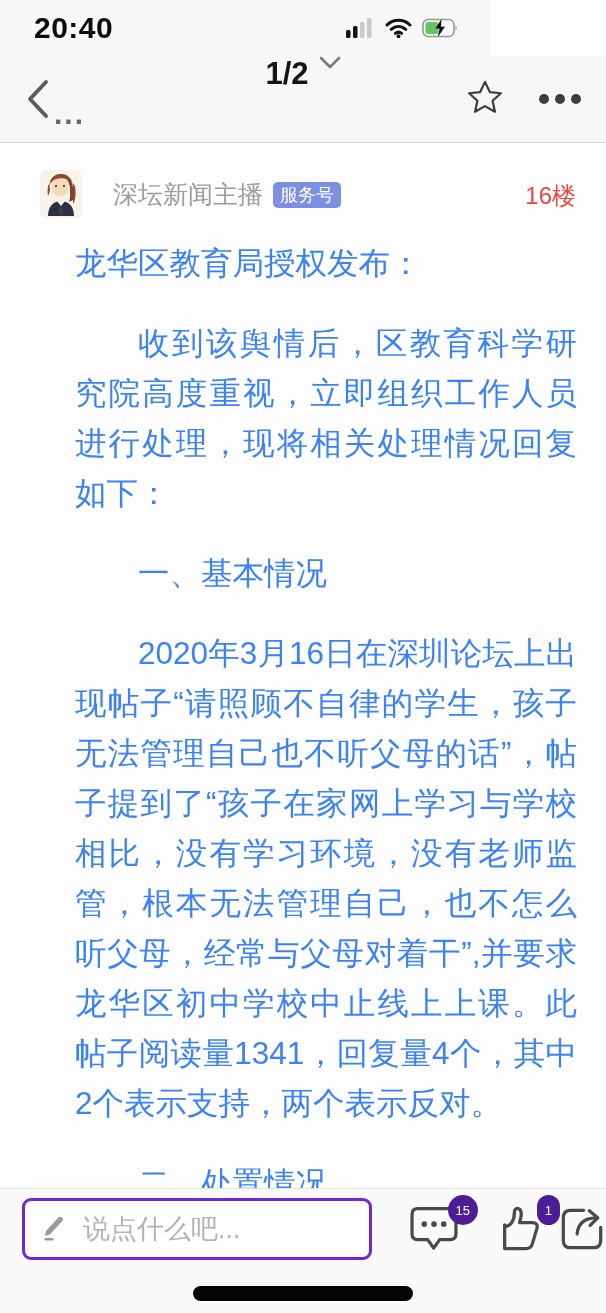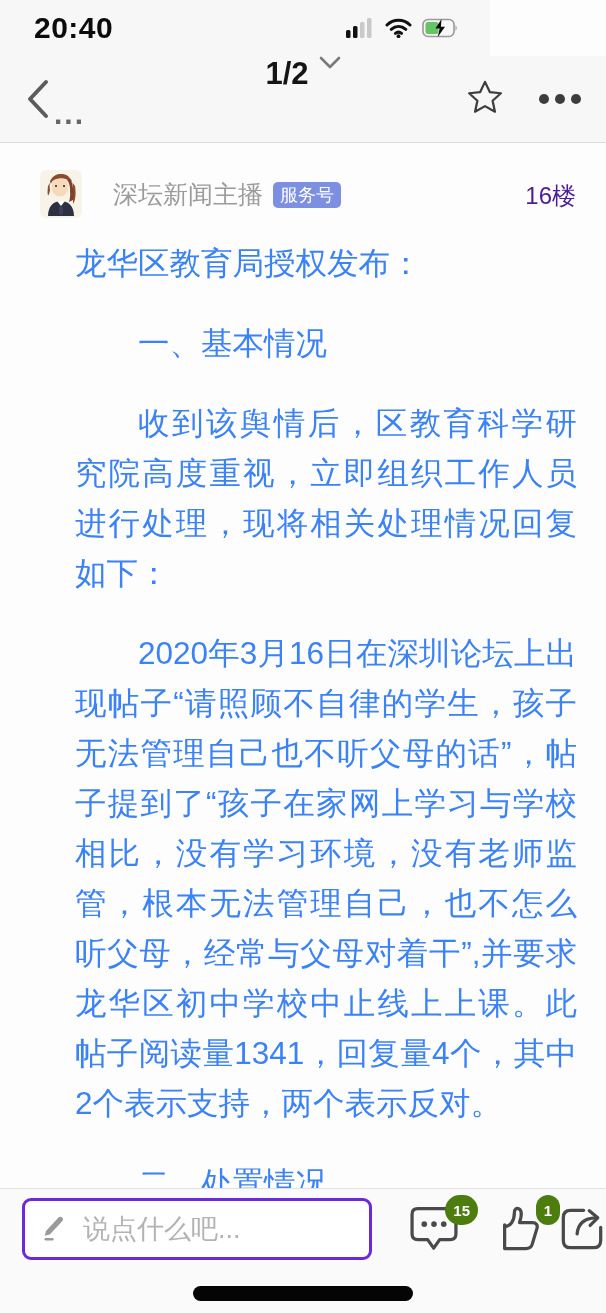--- a/index.html
+++ b/index.html
@@ -20,34 +20,34 @@
   .nav-page { font-size:31px; font-weight:600; color:#151515; }
   .nav-right { position:absolute; right:24px; top:0; height:87px; display:flex; align-items:center; gap:34px; }
 
   
   .content { position:absolute; top:144px; left:0; width:606px; height:1044px; background:#fdfdfd; overflow:hidden; }
   .post-header { position:relative; margin:26px 30px 0 40px; display:flex; align-items:flex-start; }
   .avatar { width:42px; height:48px; border-radius:6px; overflow:hidden; flex:0 0 auto; cursor:pointer; }
   .author-line { margin-left:31px; padding-top:8px; display:flex; align-items:center; gap:10px; }
   .author-name { font-size:25px; color:#9b9b9b; cursor:pointer; }
   .author-badge { background:#7d8fe1; color:#ffffff; font-size:18px; line-height:18px; padding:4px 7px; border-radius:5px; }
-  .floor { margin-left:auto; padding-top:10px; font-size:24px; color:#4c1d95; }
+  .floor { margin-left:auto; padding-top:10px; font-size:24px; color:#ef4444; }
 
   .post-body { margin:20px 30px 0 75px; width:502px; color:#3b82f6; font-size:31.5px; line-height:50px; text-align:justify; }
   .post-body p { margin:0 0 30px 0; }
   .post-body p.indent { text-indent:2em; }
 
   
   .toolbar { position:absolute; left:0; top:1188px; width:606px; height:125px; background:#fafafa; border-top:1px solid #e3e3e3; }
   .comment-input-wrap { position:absolute; left:22px; top:9px; width:350px; height:62px; background:#ffffff; border:3px solid #6d28d9; border-radius:9px; display:flex; align-items:center; padding:0 14px; gap:14px; }
   .comment-input { border:none; outline:none; background:transparent; font-size:27px; color:#333; width:250px; font-family:"Liberation Sans", sans-serif; }
   .comment-input::placeholder { color:#b3b3b3; }
   .tool-icon { position:absolute; top:14px; width:52px; height:52px; cursor:pointer; }
   .tool-icon svg { display:block; }
-  .badge-red { position:absolute; top:-8px; right:-18px; min-width:20px; height:30px; padding:0 8px; background:#4d7c0f; border-radius:15px; color:#fff; font-size:15px; font-weight:700; display:flex; align-items:center; justify-content:center; }
+  .badge-red { position:absolute; top:-8px; right:-18px; min-width:20px; height:30px; padding:0 8px; background:#4c1d95; border-radius:15px; color:#fff; font-size:13px; font-weight:400; display:flex; align-items:center; justify-content:center; }
   .home-indicator { position:absolute; left:193px; top:97px; width:220px; height:15px; border-radius:8px; background:#050505; cursor:pointer; }
 </style>
 </head>
 <body>
 
 <div class="screen">
 
   <div class="status-bar">
     <div class="status-time">20:40</div>
     <div class="status-icons">
@@ -129,22 +129,22 @@
       </div>
       <div class="author-line">
         <span class="author-name">深坛新闻主播</span>
         <span class="author-badge">服务号</span>
       </div>
       <span class="floor">16楼</span>
     </div>
 
     <div class="post-body">
       <p>龙华区教育局授权发布：</p>
+      <p class="indent">收到该舆情后，区教育科学研究院高度重视，立即组织工作人员进行处理，现将相关处理情况回复如下：</p>
       <p class="indent">一、基本情况</p>
-      <p class="indent">收到该舆情后，区教育科学研究院高度重视，立即组织工作人员进行处理，现将相关处理情况回复如下：</p>
       <p class="indent">2020年3月16日在深圳论坛上出现帖子“请照顾不自律的学生，孩子无法管理自己也不听父母的话”，帖子提到了“孩子在家网上学习与学校相比，没有学习环境，没有老师监管，根本无法管理自己，也不怎么听父母，经常与父母对着干”,并要求龙华区初中学校中止线上上课。此帖子阅读量1341，回复量4个，其中2个表示支持，两个表示反对。</p>
       <p class="indent">二、处置情况</p>
 
     </div>
   </div>
 
   <div class="toolbar">
     <div class="comment-input-wrap">
       <span>
         <svg width="30" height="30" viewBox="0 0 30 30">

